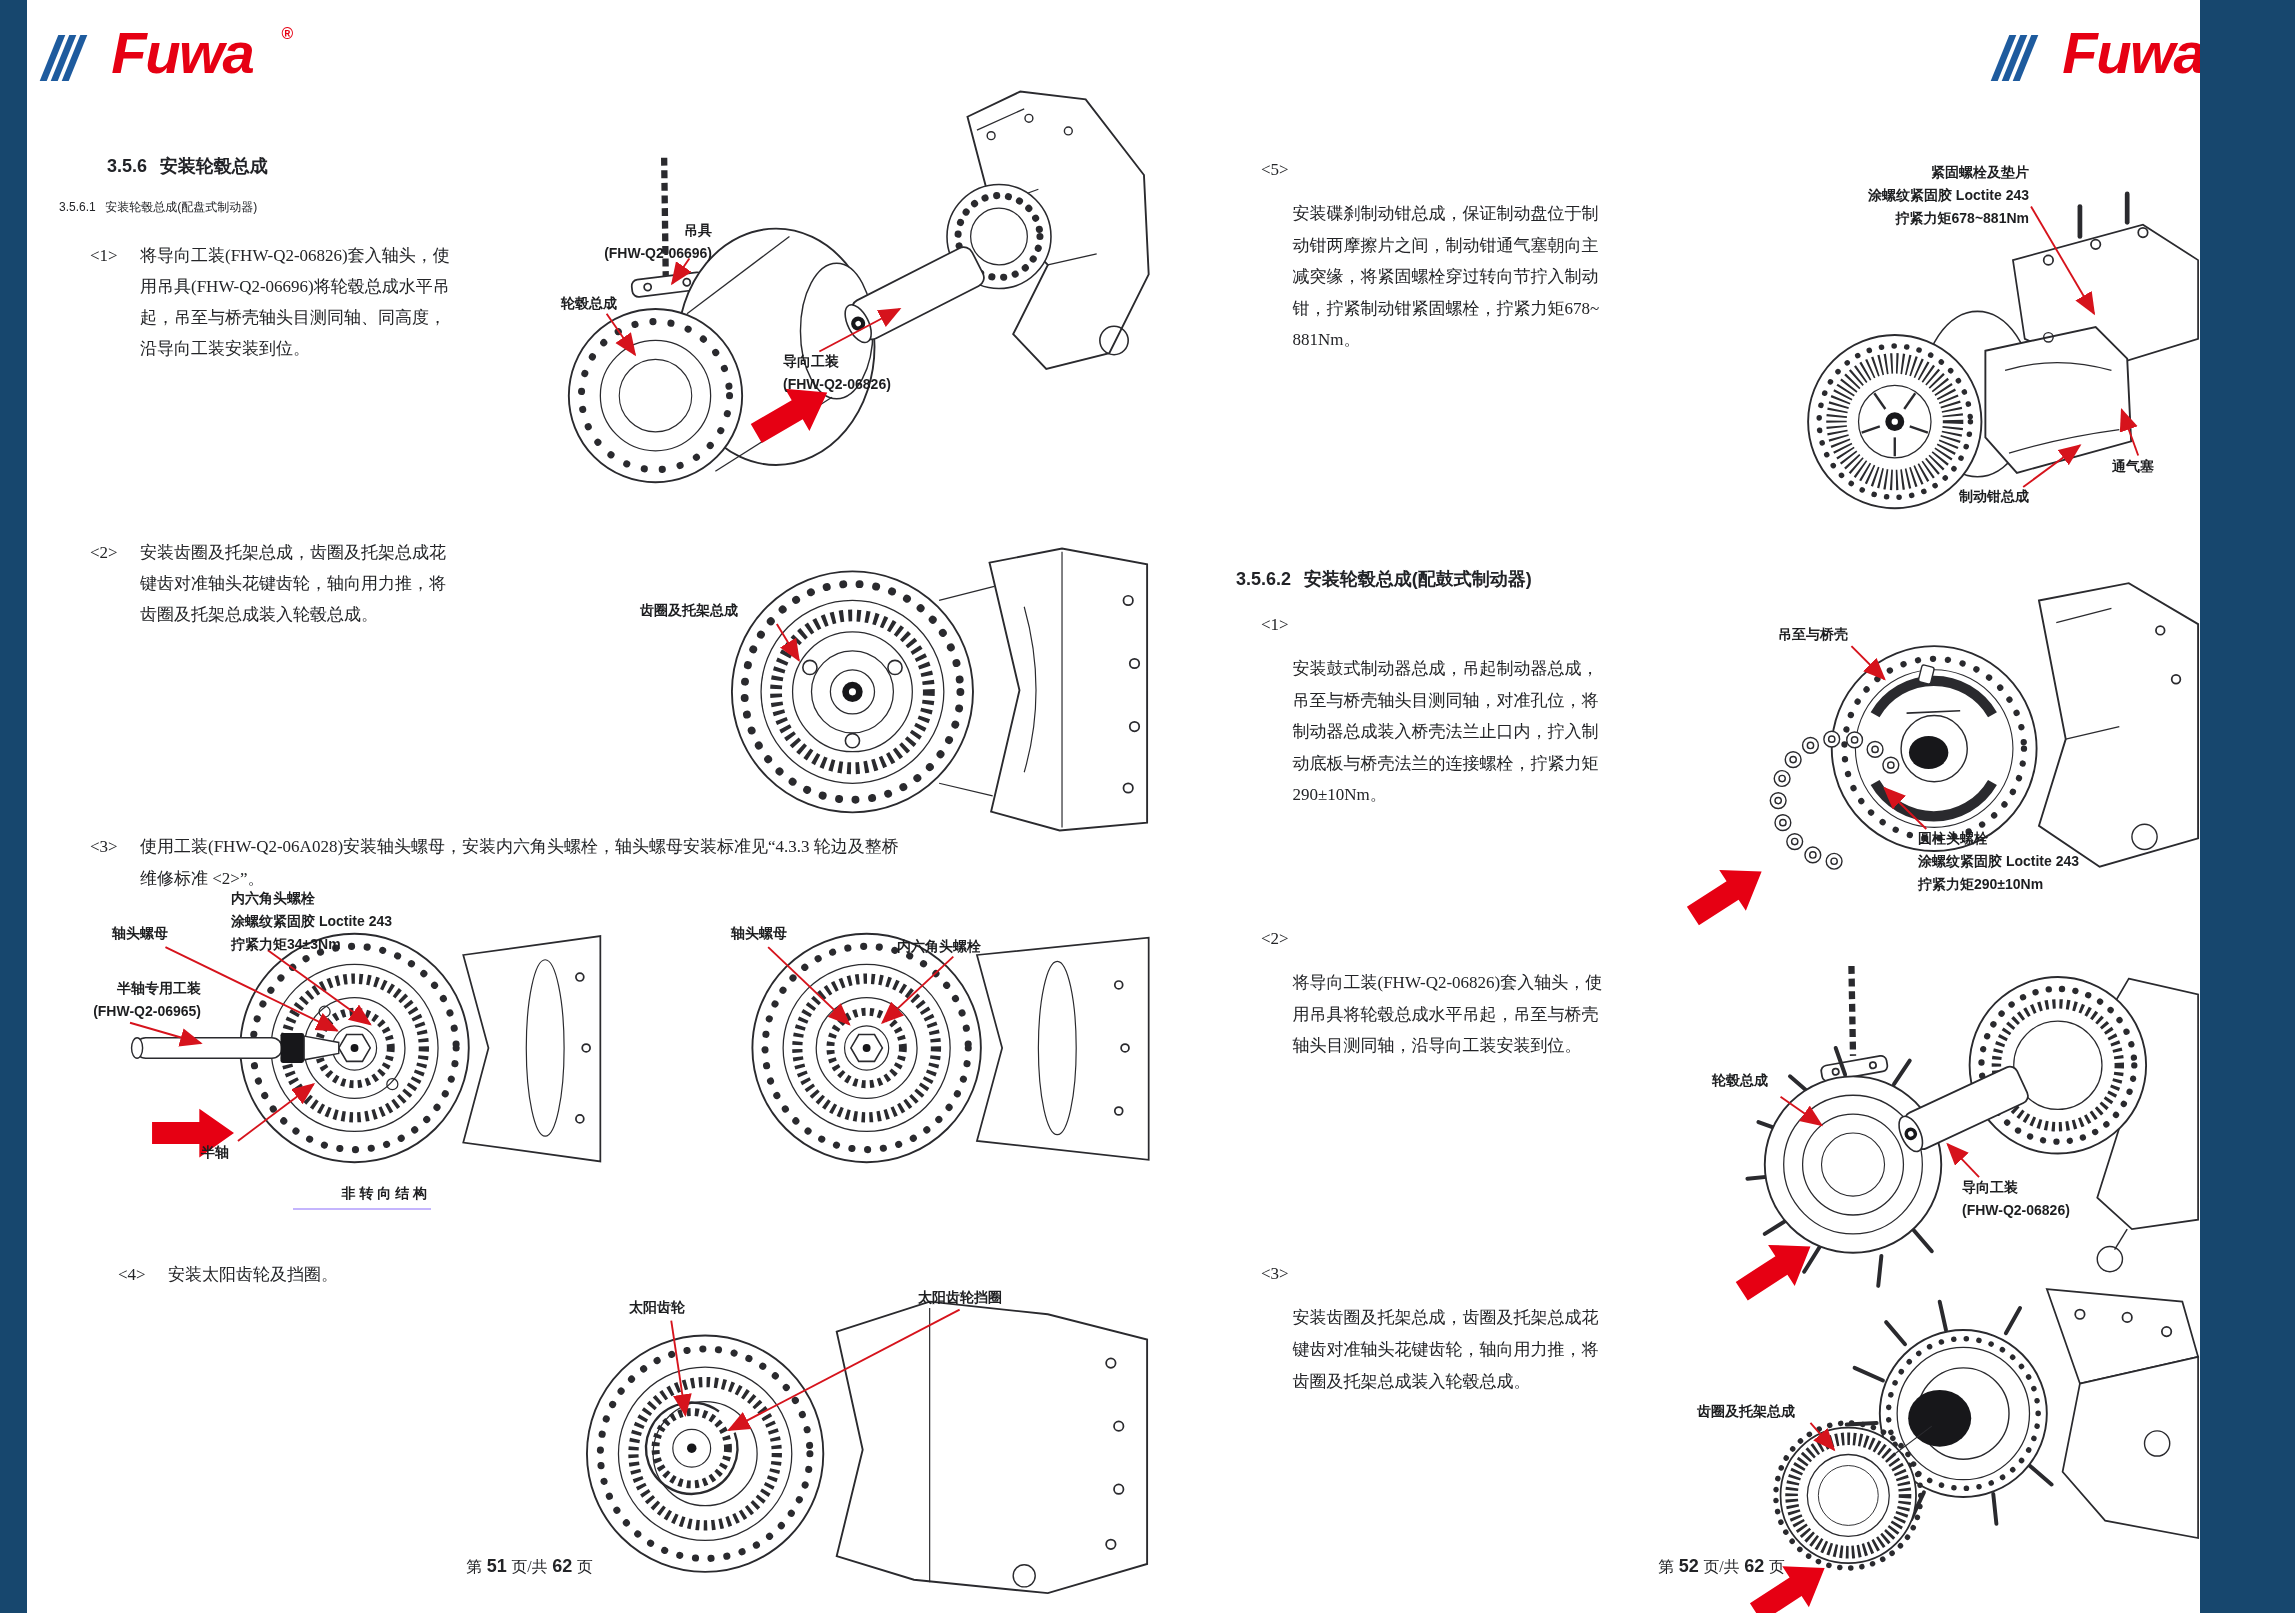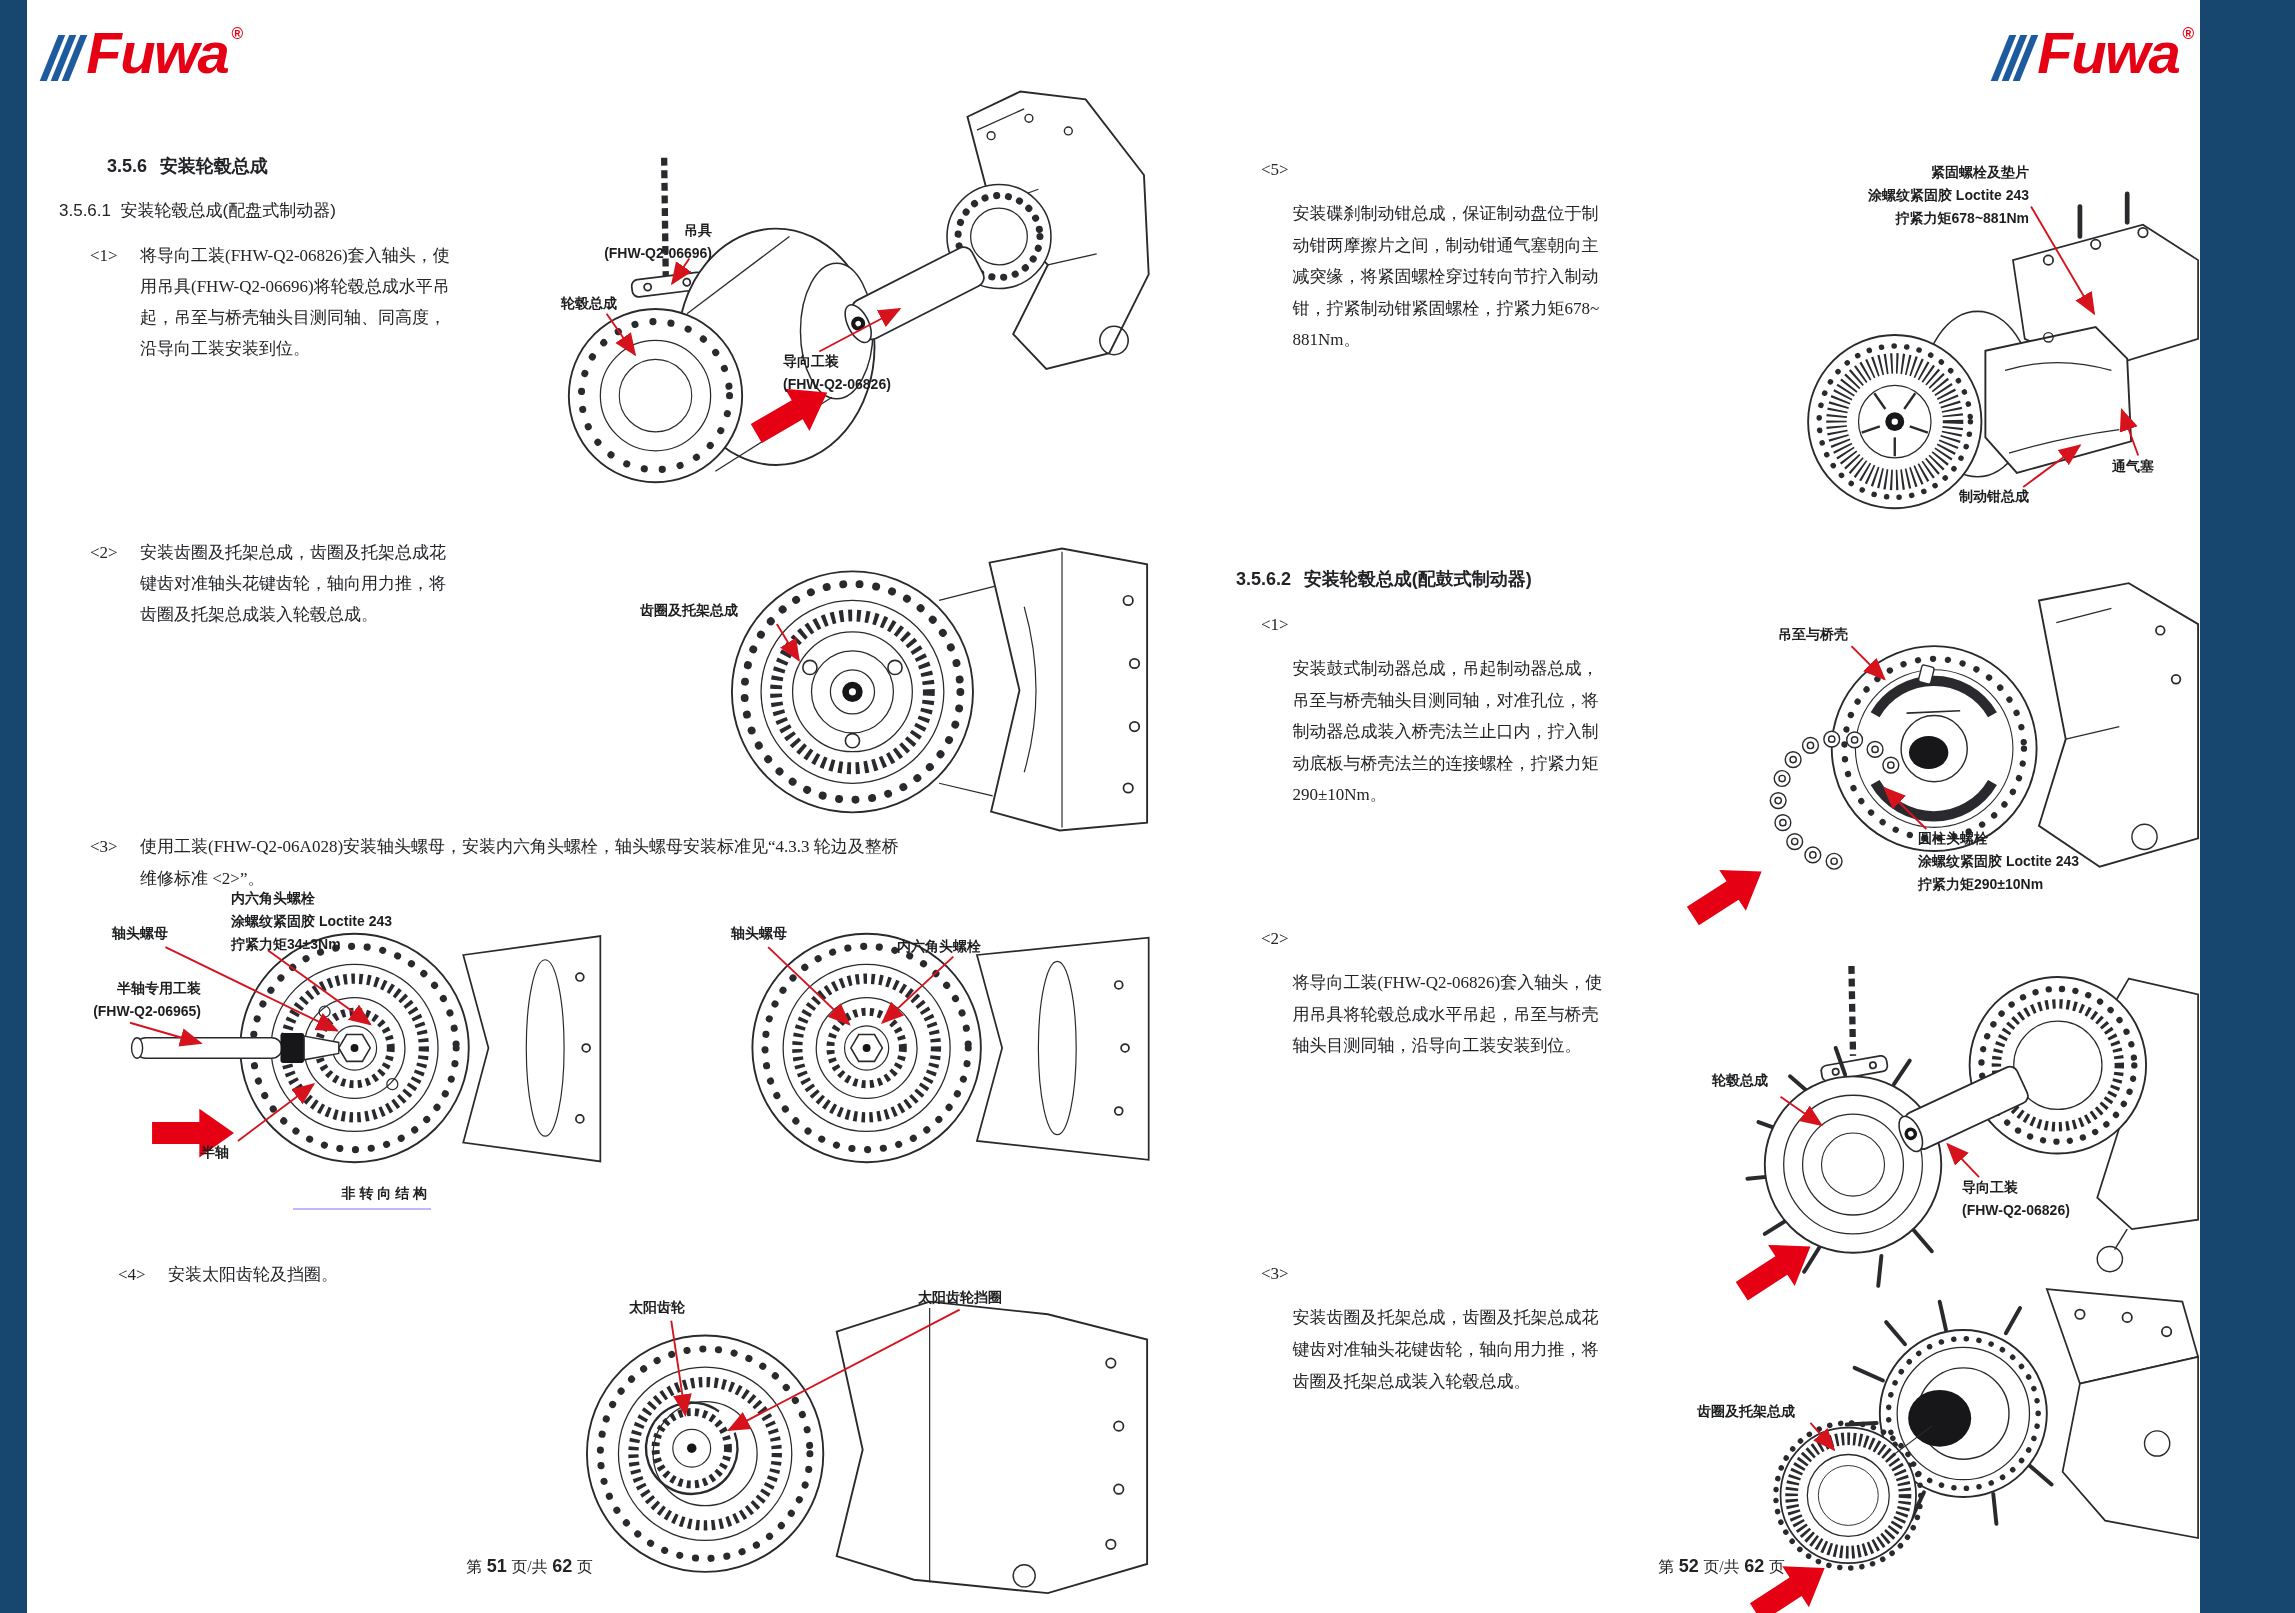--- a/index.html
+++ b/index.html
@@ -5,32 +5,32 @@
   * { margin:0; padding:0; box-sizing:border-box; }
   html,body { width:2295px; height:1613px; background:#ffffff; overflow:hidden; }
   body { position:relative; font-family:"Liberation Sans","DejaVu Sans",sans-serif; color:#222327; }
 
   .band { position:absolute; top:0; height:1613px; background:#17476e; z-index:3; }
   .band-left { left:0; width:27px; }
   .band-right { left:2200px; width:95px; }
 
   .art { position:absolute; left:0; top:0; z-index:1; }
 
-  .abs { position:absolute; z-index:2; }
+  .abs { position:absolute; z-index:2;gap:25px; }
 
   
   .logo { display:flex; align-items:flex-start; height:71px; }
   .stripes { display:flex; margin-top:11px; margin-right:4.7px; }
   .stripes i { display:block; width:7px; height:46px; background:#1e5b9e; margin-right:3.9px; transform:skewX(-22deg); }
   .logo-text { font-size:58px; line-height:58px; font-weight:900; font-style:italic; color:#e60013; letter-spacing:-1.6px; font-family:"Liberation Sans",sans-serif; }
   .reg { font-size:15.8px; font-weight:700; color:#e60013; margin-left:3.2px; margin-top:1.6px; font-style:normal; }
 
   .h1 { font-size:18px; font-weight:700; }
   .h1 .num { font-weight:600; margin-right:12.6px; }
-  .h2 { font-size:17px; font-weight:500; }
+  .h2 { font-size:12px; font-weight:500; }
   .h2 .num { margin-right:9.5px; }
 
   .step { position:absolute; z-index:2; font-family:"Liberation Serif","DejaVu Serif",serif; font-size:17px; color:#232427; }
   .step .mk { position:absolute; left:0; top:0; }
   .step .tx { display:block; white-space:pre-line; }
   .lh39 { line-height:31px; }
   .lh40 { line-height:31.5px; }
   .lh41 { line-height:32px; }
   .pad64 .tx { padding-left:50px; }
   .pad40 .tx { padding-left:31.5px;margin-top:44px; }

